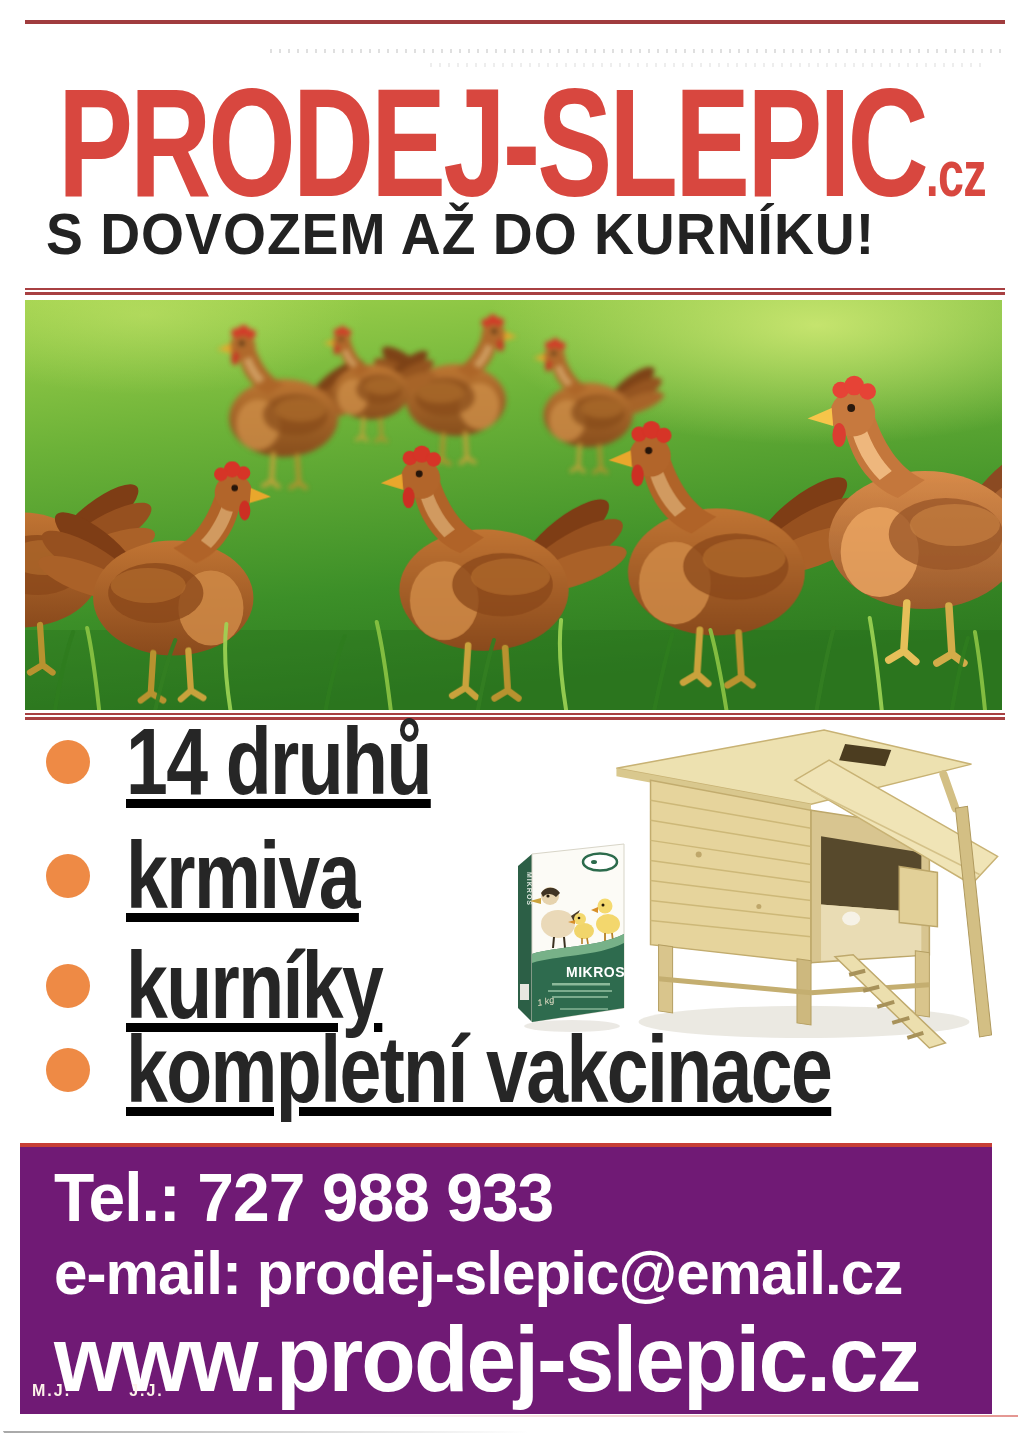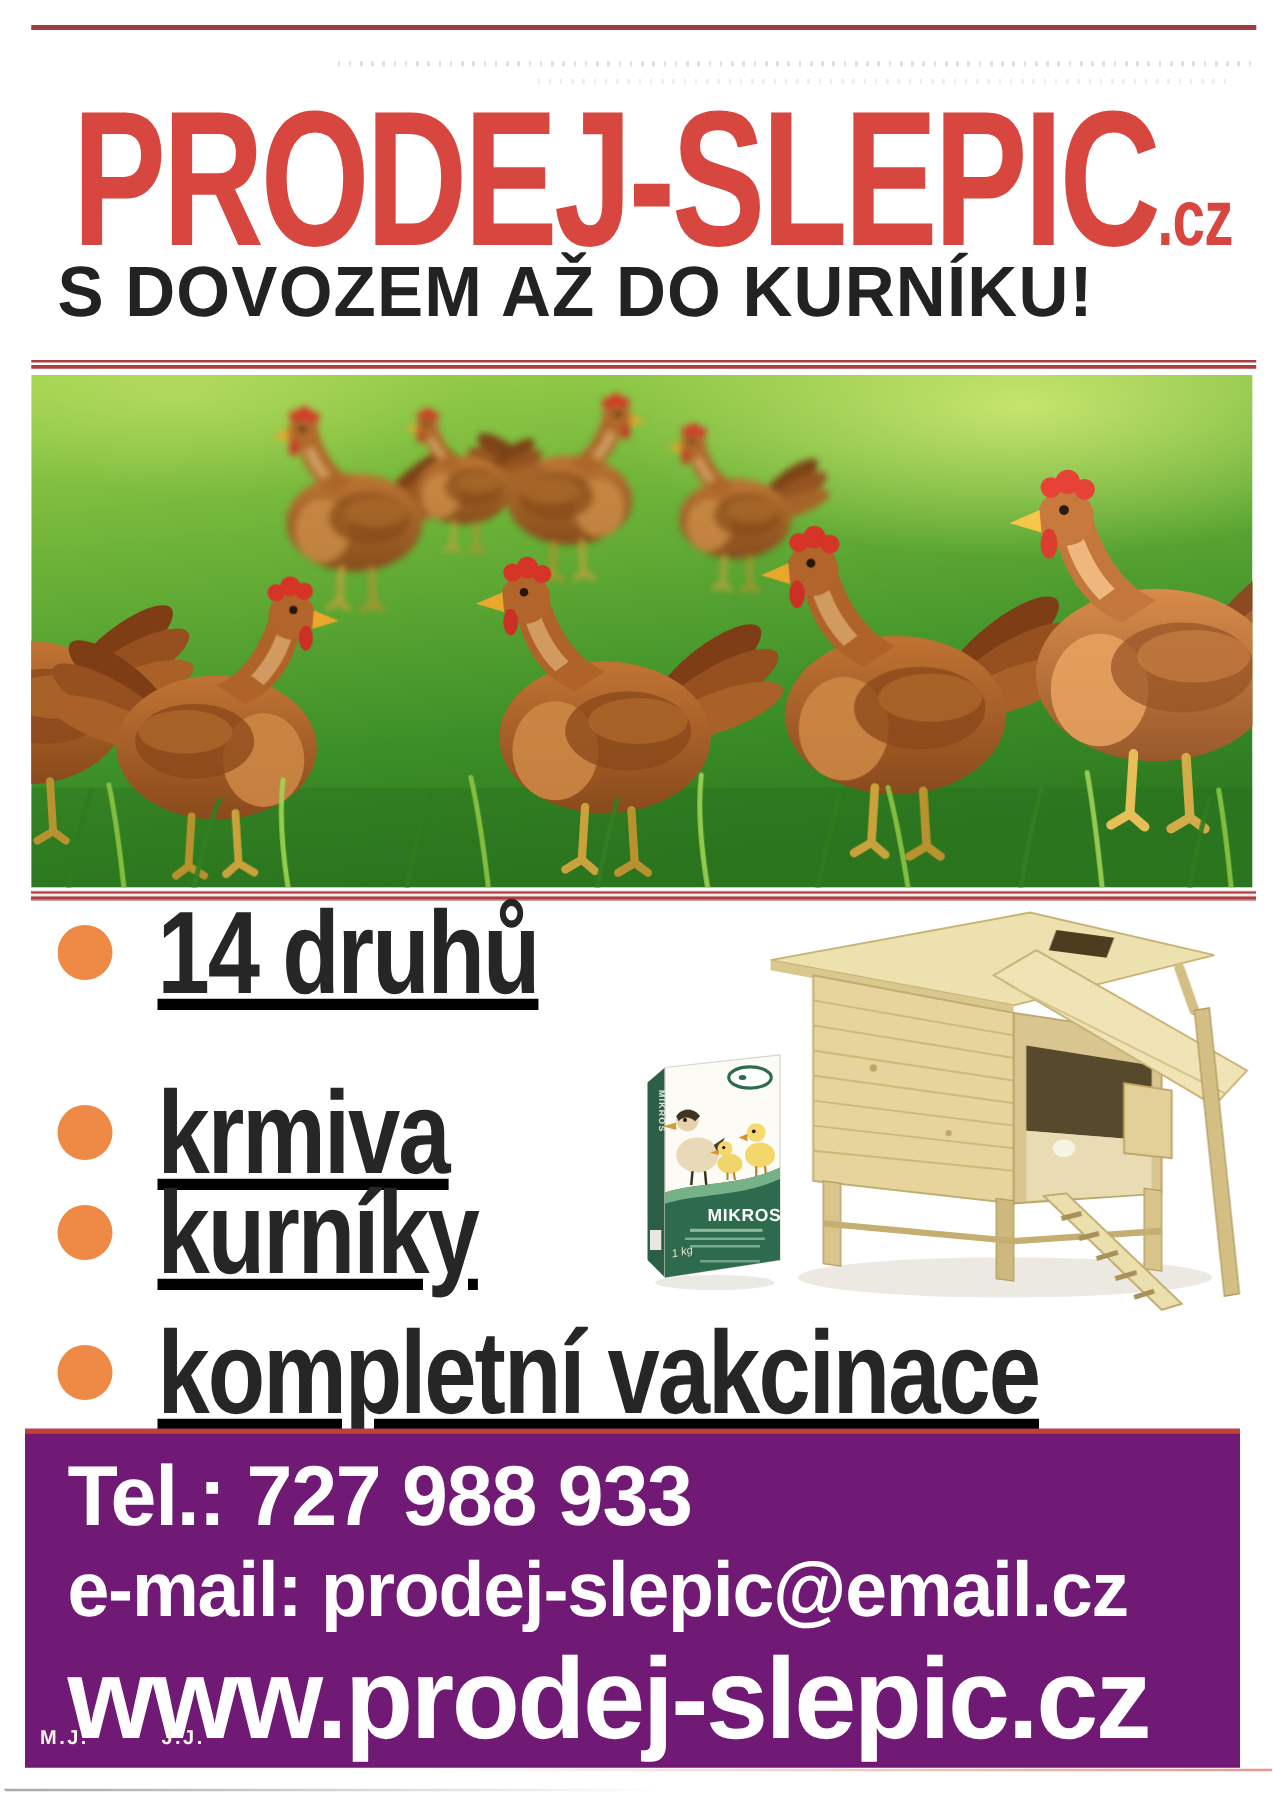--- a/index.html
+++ b/index.html
@@ -24,21 +24,21 @@
   
   .rule{position:absolute; left:25px; width:980px; background:#a84042;}
   .r1{top:288px; height:2px;} .r2{top:292px; height:3px;}
   .r3{top:713px; height:2px;} .r4{top:717px; height:3px;}
   
   .photo{position:absolute; left:25px; top:300px; width:977px; height:410px;}
   .photo svg{display:block; width:100%; height:100%;}
   
   .features{position:absolute; left:0; top:0; width:1018px; margin:0; padding:0; list-style:none;}
   .feature{position:absolute; left:46px; display:flex; align-items:center; height:100px; white-space:nowrap;text-decoration:underline;}
-  .f1{top:712px;} .f2{top:826px;margin-top:30px;} .f3{top:936px;text-align:right;} .f4{top:1048px;justify-content:space-between;}
+  .f1{top:712px;} .f2{top:826px;} .f3{top:936px;text-align:right;} .f4{top:1020px;justify-content:space-between;}
   .dot{width:44px; height:44px; border-radius:50%; background:#ee8a45; margin-right:36px; flex:0 0 auto;}
   .feature .label{font-size:94px; font-weight:bold; color:#262626; letter-spacing:-2px; line-height:1;
     transform:scaleX(.8); transform-origin:left center;}
   
   .package{position:absolute; left:508px; top:836px; width:128px; height:198px;}
   .coop{position:absolute; left:598px; top:716px; width:412px; height:336px;}
   .package svg,.coop svg{display:block; width:100%; height:100%;}
   
   .contact-box{position:absolute; left:20px; top:1143px; width:972px; height:259px;
     background:#701a75; border-top:4px solid #c63f36; border-bottom:8px solid #701a75;}

